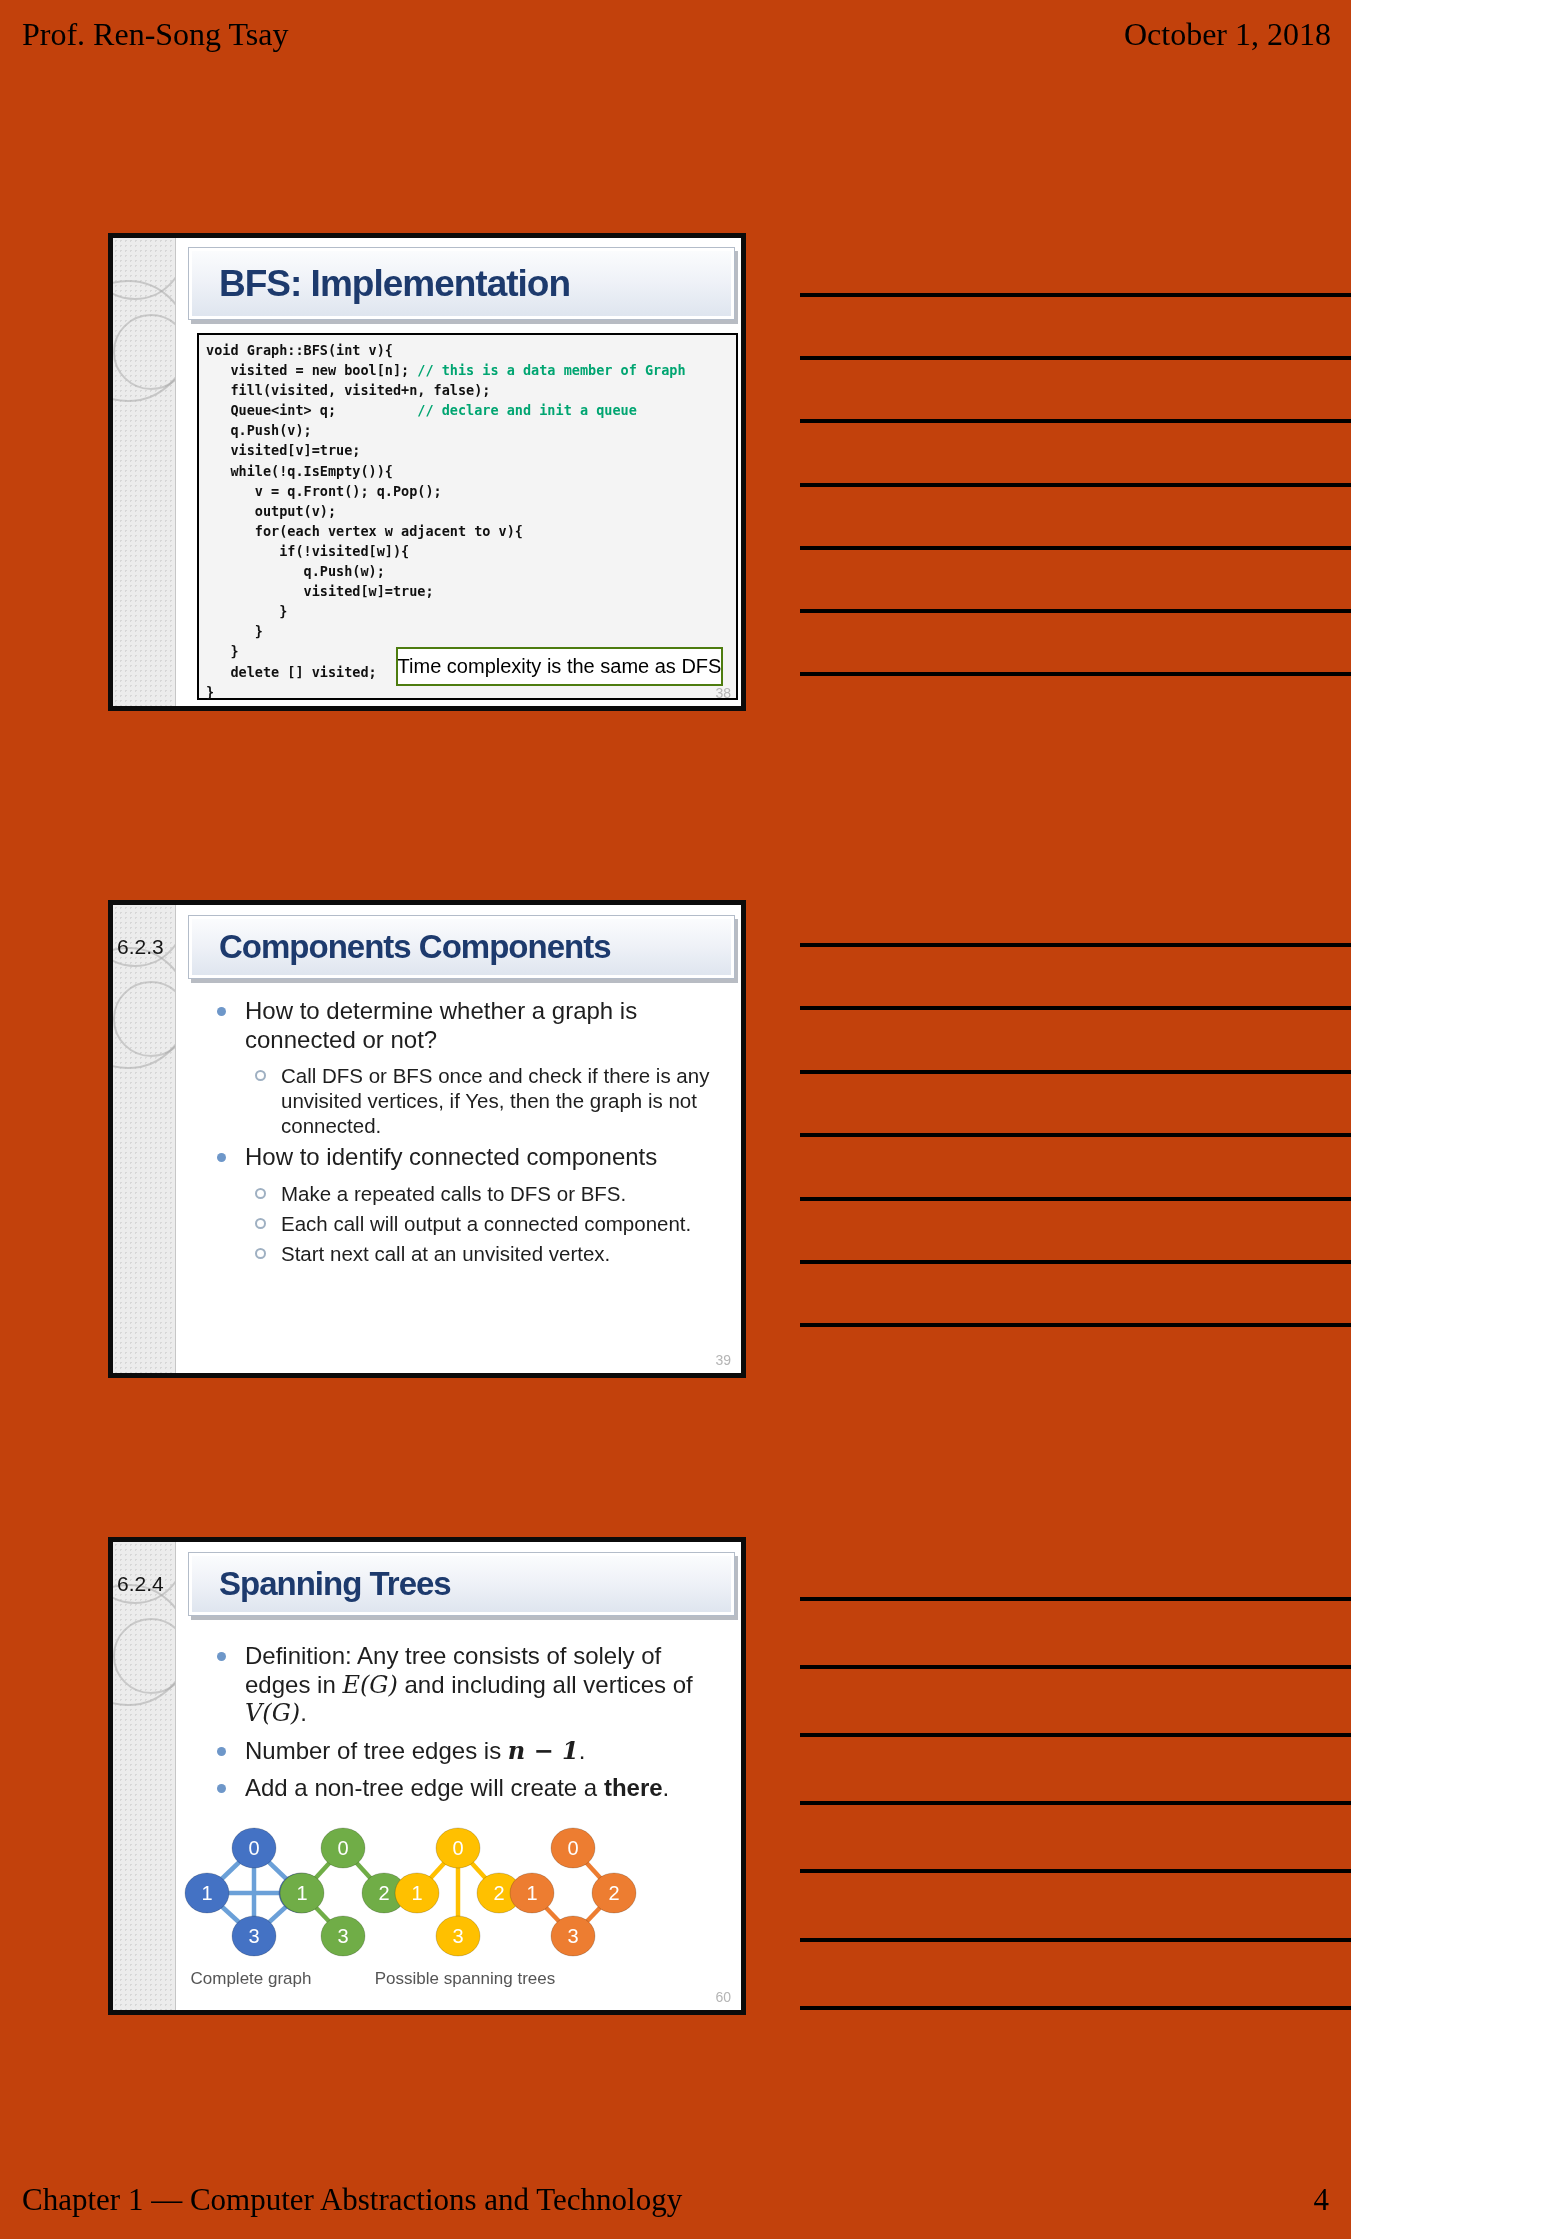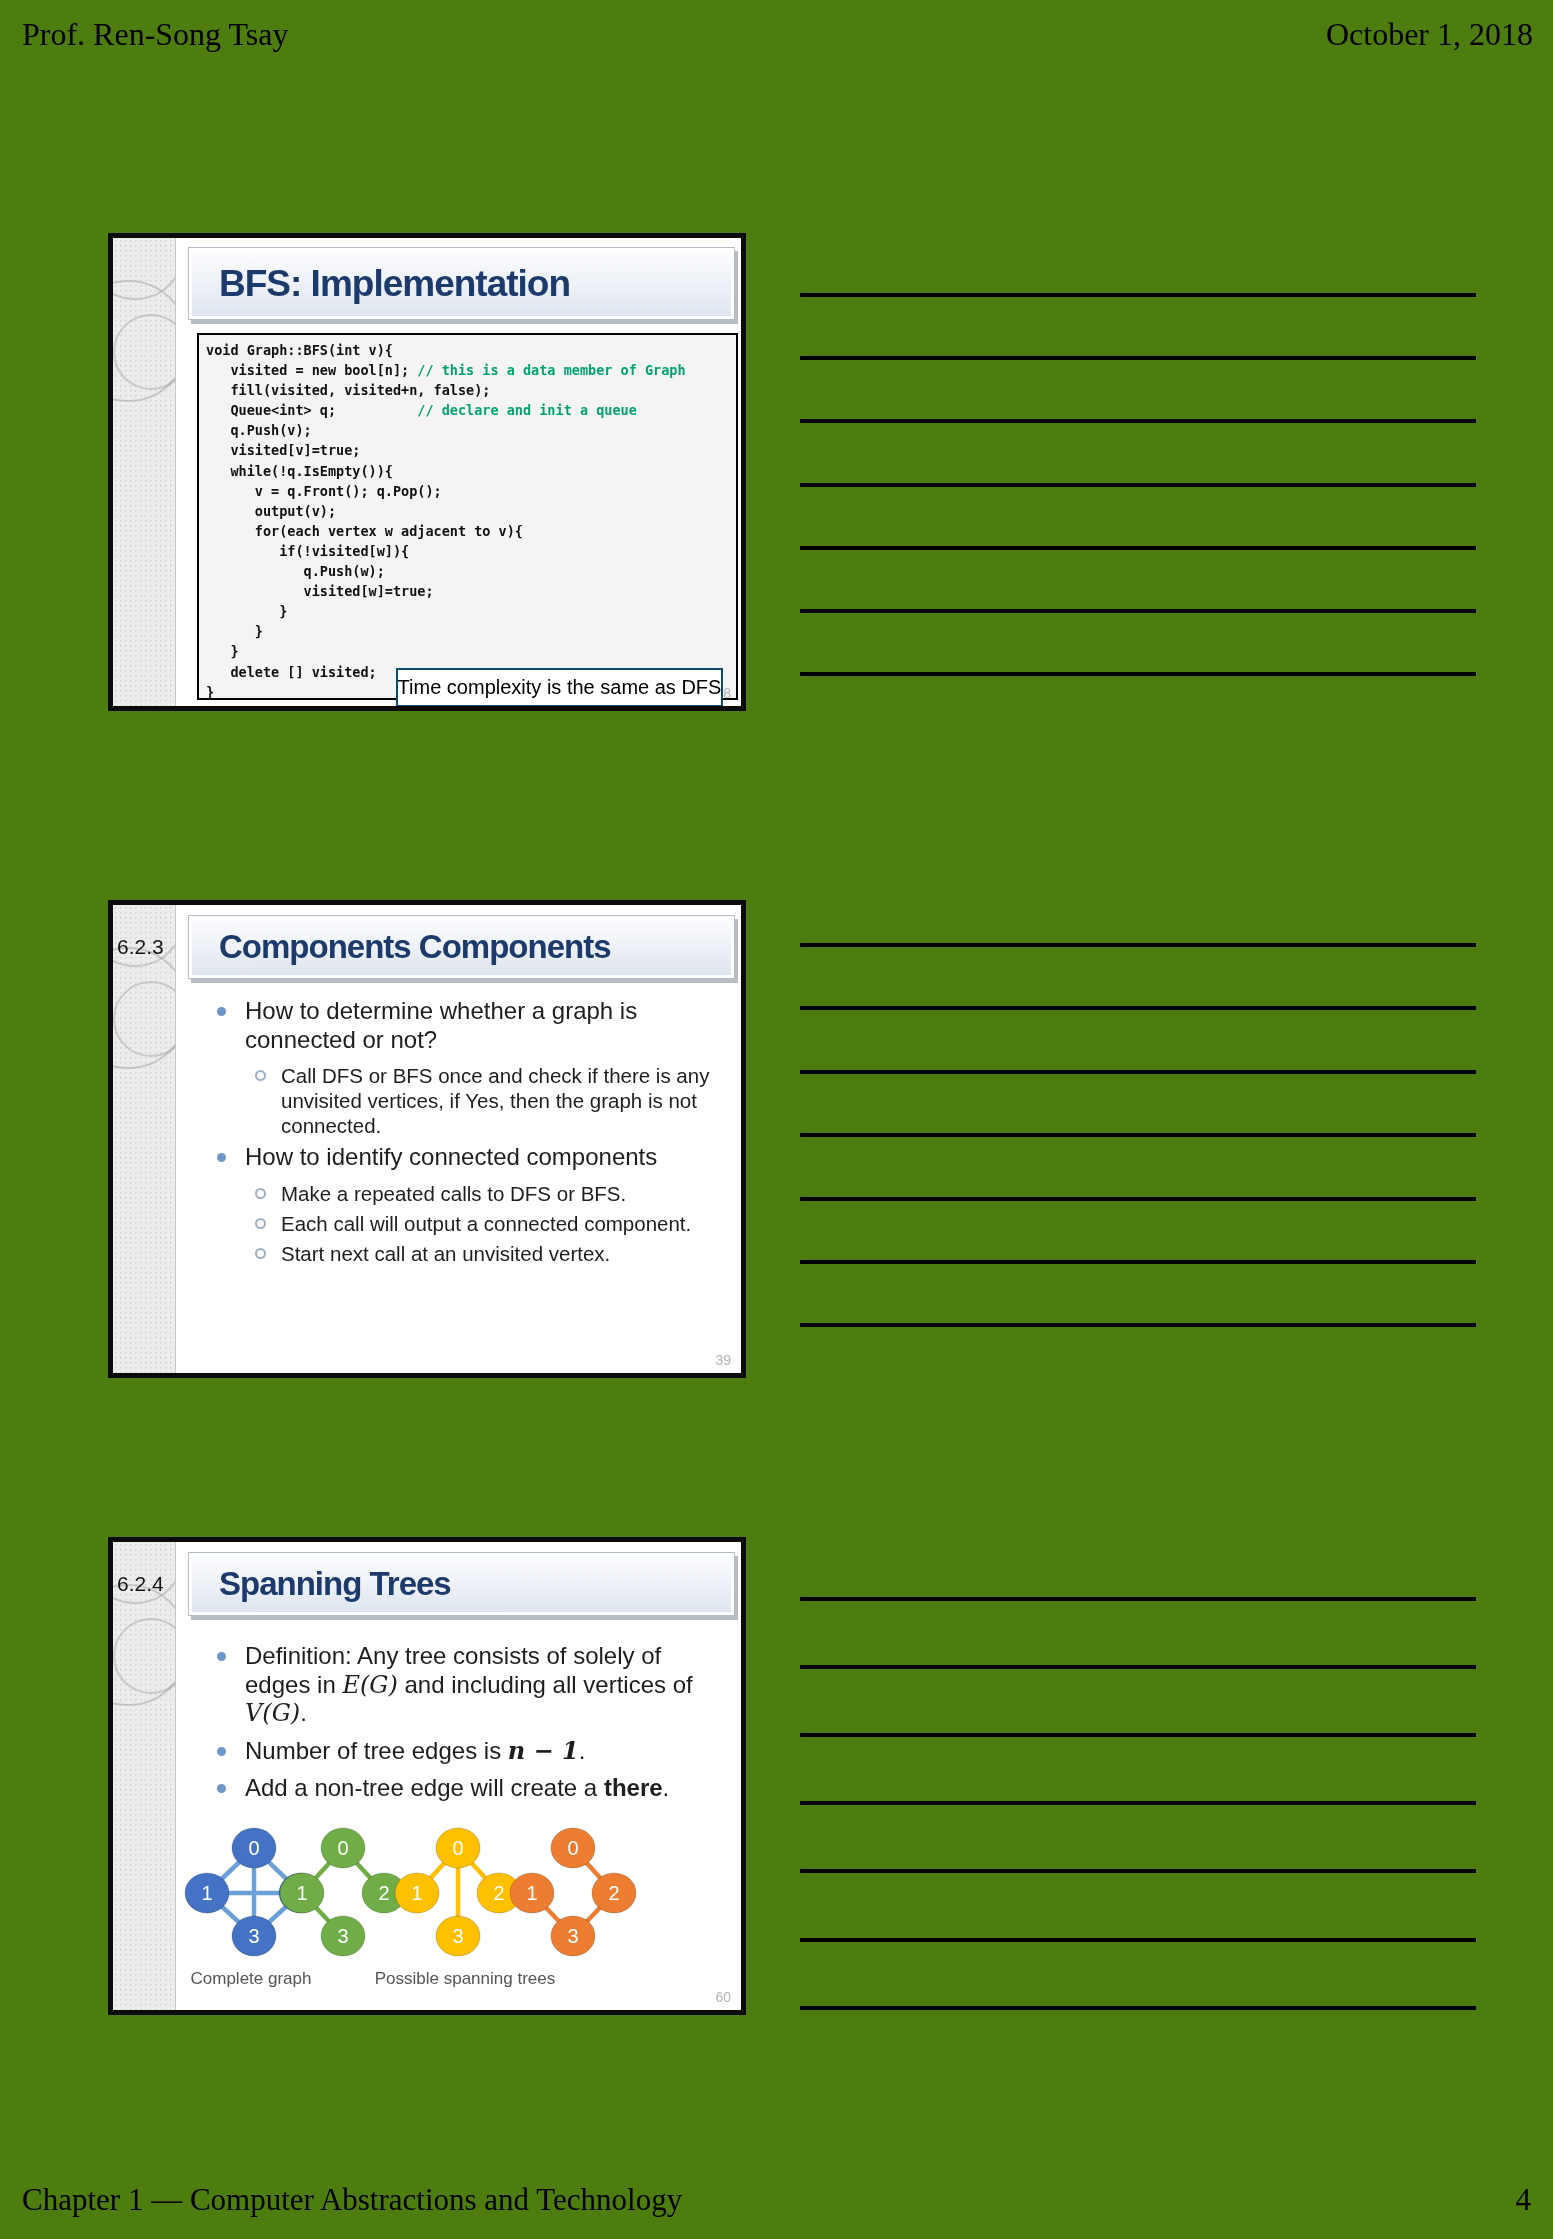--- a/index.html
+++ b/index.html
@@ -1,16 +1,16 @@
 <!DOCTYPE html>
 <html><head>
 <meta charset="utf-8">
 <style>
   html,body{margin:0;padding:0;background:#fff;}
-  .page{position:relative;width:1553px;height:2239px;background:#4d7c0f;overflow:hidden;
+  .page{position:relative;width:1351px;height:2239px;background:#c2410c;overflow:hidden;
         font-family:"Liberation Sans",sans-serif;text-decoration:underline;}
 
   
   .hdr{position:absolute;font-family:"Liberation Serif",serif;font-size:32px;color:#000;white-space:nowrap;}
   .hdr-left{left:22px;top:16px;}
   .hdr-right{right:20px;top:16px;}
   .ftr{position:absolute;font-family:"Liberation Serif",serif;font-size:31px;color:#000;white-space:nowrap;}
   .ftr-left{left:22px;top:2182px;}
   .ftr-right{right:22px;top:2182px;}
 
@@ -40,22 +40,22 @@
   .slide-pageno{position:absolute;right:10px;bottom:5px;font-size:14px;color:#b5b5b5;}
 
   
   .code-box{position:absolute;left:84px;top:95px;width:541px;height:367px;background:#f4f4f4;
             border:2px solid #000;box-sizing:border-box;padding:5px 0 0 7px;
             font-family:"DejaVu Sans Mono",monospace;font-size:13.5px;font-weight:bold;
             line-height:20.1px;color:#101010;white-space:pre;}
   .code-line{white-space:pre;}
   .code-comment{color:#00a571;}
   .callout{position:absolute;left:283px;top:409px;width:327px;height:39px;background:#fff;
-           border:2px solid #0c4a6e;box-sizing:border-box;display:flex;align-items:center;justify-content:center;
-           font-size:20px;color:#000;white-space:nowrap;z-index:4;margin-top:21px;}
+           border:2px solid #4d7c0f;box-sizing:border-box;display:flex;align-items:center;justify-content:center;
+           font-size:20px;color:#000;white-space:nowrap;z-index:4;}
 
   
   .bullets{position:absolute;left:104px;right:8px;}
   .slide-2 .bullets{top:92px;}
   .slide-3 .bullets{top:100px;}
   .bullet{display:flex;align-items:flex-start;}
   .bullet.lvl1{margin-bottom:9px;}
   .bullet.lvl2{margin-bottom:5px;margin-left:38px;}
   .bullet .marker{flex:0 0 auto;}
   .bullet.lvl1 .marker{width:9px;height:9px;border-radius:50%;background:#6e97c9;margin:10px 19px 0 0;}

